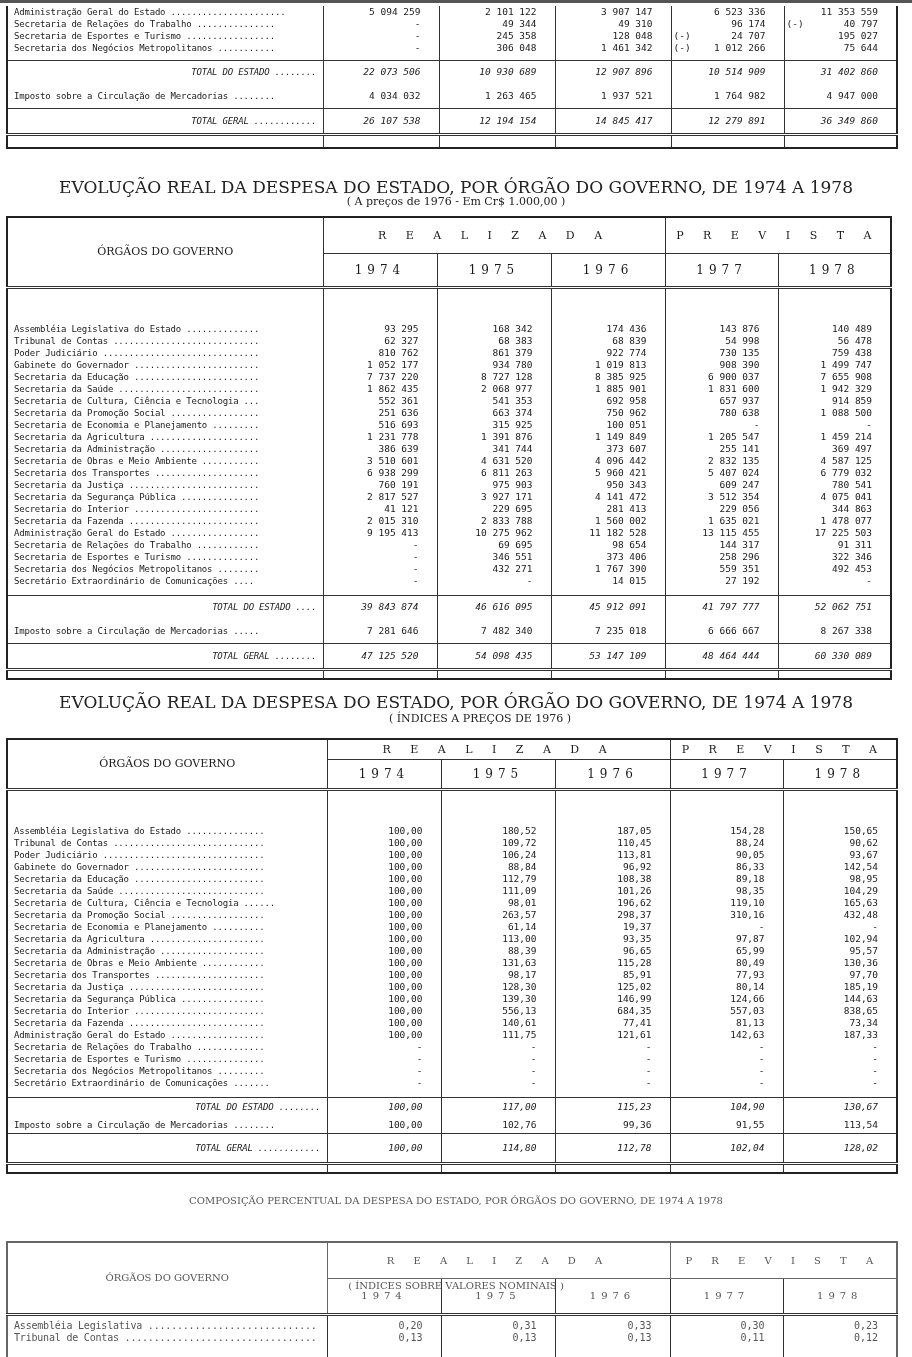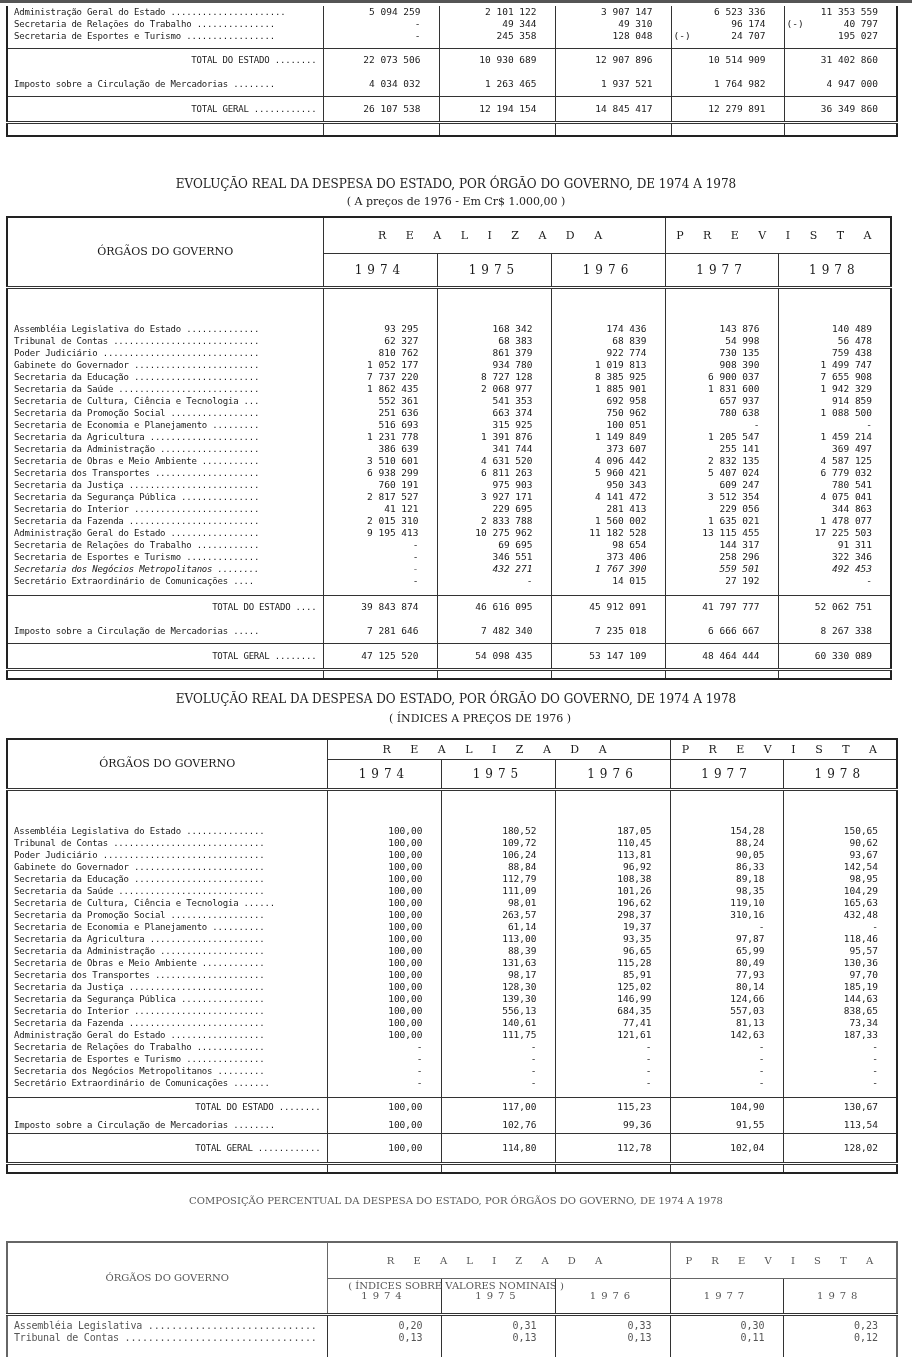--- a/index.html
+++ b/index.html
@@ -12,22 +12,22 @@
   .t { border: 2px solid #222; }
   .t td { border-left: 1.5px solid #333; border-right: 1.5px solid #333; }
   .lbl { font-size: 9px; white-space: nowrap; overflow: hidden; padding-left: 6px; line-height: 12px; letter-spacing: -0.2px; }
   .lbl.r { text-align: right; padding-right: 6px; }
   .num { font-size: 9.5px; text-align: right; padding-right: 18px; white-space: nowrap; line-height: 12px; }
   .num .neg { float: left; padding-left: 2px; }
   .hdr { font-family: "DejaVu Serif", serif; font-size: 11px; text-align: center; }
   .yr { font-family: "DejaVu Serif", serif; font-size: 12px; letter-spacing: 5px; text-align: center; }
   .sp { letter-spacing: 8px; }
   .dbl { border-top: 3px double #333 !important; }
-  .bt { border-top: 1.5px solid #333 !important; }
-  .title { position: absolute; left: 0; width: 912px; text-align: center; font-family: "DejaVu Serif", serif; font-size: 12px; color: #222; }
+  .bt { border-top: 1.5px solid #333 !important; font-style: italic; }
+  .title { position: absolute; left: 0; width: 912px; text-align: center; font-family: "DejaVu Serif", serif; font-size: 17px; color: #222; }
   .sub { position: absolute; left: 0; width: 912px; text-align: center; font-family: "DejaVu Serif", serif; font-size: 11px; color: #222; }
   .faint { color: #555; font-size: 10px; }
 </style>
 </head>
 <body>
 
 <div class="topline"></div>
 
 <table class="t" id="s0" style="left:6px; top:6px; width:890px; border-top:none;">
   <colgroup>
@@ -56,20 +56,28 @@
         <td class="num"><span class="neg">(-)</span><span>40 797</span></td>
       </tr>
       <tr style="height: 12px;">
         <td class="lbl">Secretaria de Esportes e Turismo .................</td>
         <td class="num"><span>-</span></td>
         <td class="num"><span>245 358</span></td>
         <td class="num"><span>128 048</span></td>
         <td class="num"><span class="neg">(-)</span><span>24 707</span></td>
         <td class="num"><span>195 027</span></td>
       </tr>
+      <tr style="height: 12px;">
+        <td class="lbl">Secretaria dos Negócios Metropolitanos ...........</td>
+        <td class="num"><span>-</span></td>
+        <td class="num"><span>306 048</span></td>
+        <td class="num"><span>1 461 342</span></td>
+        <td class="num"><span class="neg">(-)</span><span>1 012 266</span></td>
+        <td class="num"><span>75 644</span></td>
+      </tr>
       <tr style="height: 6px;">
         <td></td>
         <td></td>
         <td></td>
         <td></td>
         <td></td>
         <td></td>
       </tr>
       <tr style="height: 24px;">
         <td class="lbl r bt">TOTAL DO ESTADO ........</td>
@@ -293,26 +301,26 @@
         <td class="num"><span>91 311</span></td>
       </tr>
       <tr style="height: 11.9px;">
         <td class="lbl">Secretaria de Esportes e Turismo ..............</td>
         <td class="num"><span>-</span></td>
         <td class="num"><span>346 551</span></td>
         <td class="num"><span>373 406</span></td>
         <td class="num"><span>258 296</span></td>
         <td class="num"><span>322 346</span></td>
       </tr>
-      <tr style="height: 11.9px; font-style: italic;">
+      <tr style="height: 11.9px;">
         <td class="lbl">Secretaria dos Negócios Metropolitanos ........</td>
         <td class="num"><span>-</span></td>
         <td class="num"><span>432 271</span></td>
         <td class="num"><span>1 767 390</span></td>
-        <td class="num"><span>559 501</span></td>
+        <td class="num"><span>559 351</span></td>
         <td class="num"><span>492 453</span></td>
       </tr>
       <tr style="height: 11.9px;">
         <td class="lbl">Secretário Extraordinário de Comunicações ....</td>
         <td class="num"><span>-</span></td>
         <td class="num"><span>-</span></td>
         <td class="num"><span>14 015</span></td>
         <td class="num"><span>27 192</span></td>
         <td class="num"><span>-</span></td>
       </tr>
@@ -464,21 +472,21 @@
         <td class="num"><span>19,37</span></td>
         <td class="num"><span>-</span></td>
         <td class="num"><span>-</span></td>
       </tr>
       <tr style="height: 11.9px;">
         <td class="lbl">Secretaria da Agricultura ......................</td>
         <td class="num"><span>100,00</span></td>
         <td class="num"><span>113,00</span></td>
         <td class="num"><span>93,35</span></td>
         <td class="num"><span>97,87</span></td>
-        <td class="num"><span>118,46</span></td>
+        <td class="num"><span>102,94</span></td>
       </tr>
       <tr style="height: 11.9px;">
         <td class="lbl">Secretaria da Administração ....................</td>
         <td class="num"><span>100,00</span></td>
         <td class="num"><span>88,39</span></td>
         <td class="num"><span>96,65</span></td>
         <td class="num"><span>65,99</span></td>
         <td class="num"><span>95,57</span></td>
       </tr>
       <tr style="height: 11.9px;">

